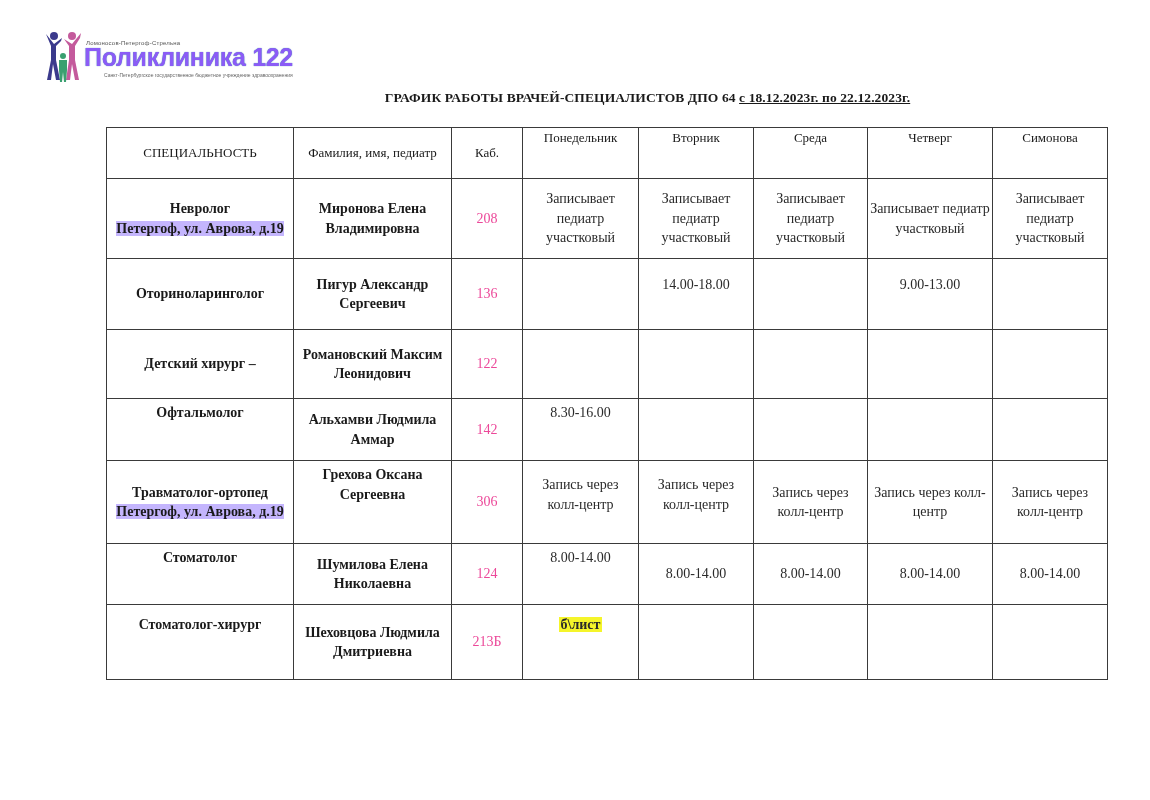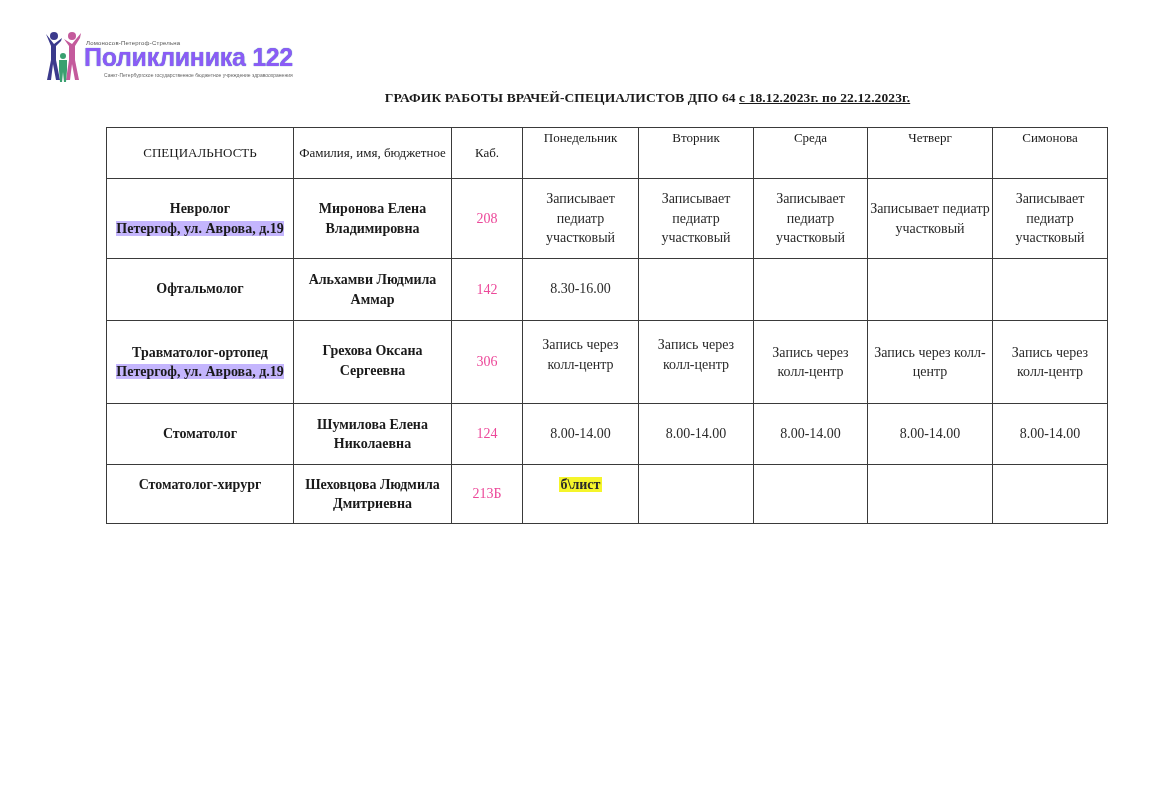--- a/index.html
+++ b/index.html
@@ -102,21 +102,21 @@
     }
     th.mid {
       vertical-align: middle;
     }
     td.spec, td.name {
       font-weight: bold;
       font-size: 14px;
     }
     td.spec.top, td.name.top, td.cab.top, td.cell.top {
       vertical-align: top;
-      padding-top: 20px;
+      padding-top: 4px;
     }
     td.cell {
       font-size: 14px;
       color: #2a2a2a;
     }
     td.cab {
       font-size: 14px;
       color: #ec4899;
     }
     .hl {
@@ -159,21 +159,21 @@
     <col style="width:71px">
     <col style="width:116px">
     <col style="width:115px">
     <col style="width:114px">
     <col style="width:125px">
     <col style="width:115px">
   </colgroup>
   <thead>
     <tr style="height:51px">
       <th class="mid">СПЕЦИАЛЬНОСТЬ</th>
-      <th class="mid">Фамилия, имя, бюджетное</th>
+      <th class="mid">Фамилия, имя, педиатр</th>
       <th class="mid">Каб.</th>
       <th class="day">Понедельник</th>
       <th class="day">Вторник</th>
       <th class="day">Среда</th>
       <th class="day">Четверг</th>
       <th class="day">Симонова</th>
     </tr>
   </thead>
   <tbody>
 
@@ -184,21 +184,41 @@
       </td>
       <td class="name">Миронова Елена Владимировна</td>
       <td class="cab">208</td>
       <td class="cell">Записывает педиатр участковый</td>
       <td class="cell">Записывает педиатр участковый</td>
       <td class="cell">Записывает педиатр участковый</td>
       <td class="cell">Записывает педиатр участковый</td>
       <td class="cell">Записывает педиатр участковый</td>
     </tr>
 
-
+    <tr style="height:71px">
+      <td class="spec">Оториноларинголог</td>
+      <td class="name">Пигур Александр Сергеевич</td>
+      <td class="cab">136</td>
+      <td class="cell"></td>
+      <td class="cell" style="vertical-align:top;padding-top:16px">14.00-18.00</td>
+      <td class="cell"></td>
+      <td class="cell" style="vertical-align:top;padding-top:16px">9.00-13.00</td>
+      <td class="cell"></td>
+    </tr>
+
+    <tr style="height:69px">
+      <td class="spec">Детский хирург –</td>
+      <td class="name">Романовский Максим Леонидович</td>
+      <td class="cab">122</td>
+      <td class="cell"></td>
+      <td class="cell"></td>
+      <td class="cell"></td>
+      <td class="cell"></td>
+      <td class="cell"></td>
+    </tr>
 
     <tr style="height:62px">
       <td class="spec top">Офтальмолог</td>
       <td class="name">Альхамви Людмила Аммар</td>
       <td class="cab">142</td>
       <td class="cell top">8.30-16.00</td>
       <td class="cell"></td>
       <td class="cell"></td>
       <td class="cell"></td>
       <td class="cell"></td>
@@ -223,21 +243,21 @@
       <td class="spec top">Стоматолог</td>
       <td class="name">Шумилова Елена Николаевна</td>
       <td class="cab">124</td>
       <td class="cell top">8.00-14.00</td>
       <td class="cell">8.00-14.00</td>
       <td class="cell">8.00-14.00</td>
       <td class="cell">8.00-14.00</td>
       <td class="cell">8.00-14.00</td>
     </tr>
 
-    <tr style="height:59px">
+    <tr style="height:75px">
       <td class="spec top" style="padding-top:10px">Стоматолог-хирург</td>
       <td class="name">Шеховцова Людмила Дмитриевна</td>
       <td class="cab">213Б</td>
       <td class="cell top" style="padding-top:10px"><span class="cell-hl">б\лист</span></td>
       <td class="cell"></td>
       <td class="cell"></td>
       <td class="cell"></td>
       <td class="cell"></td>
     </tr>
 

